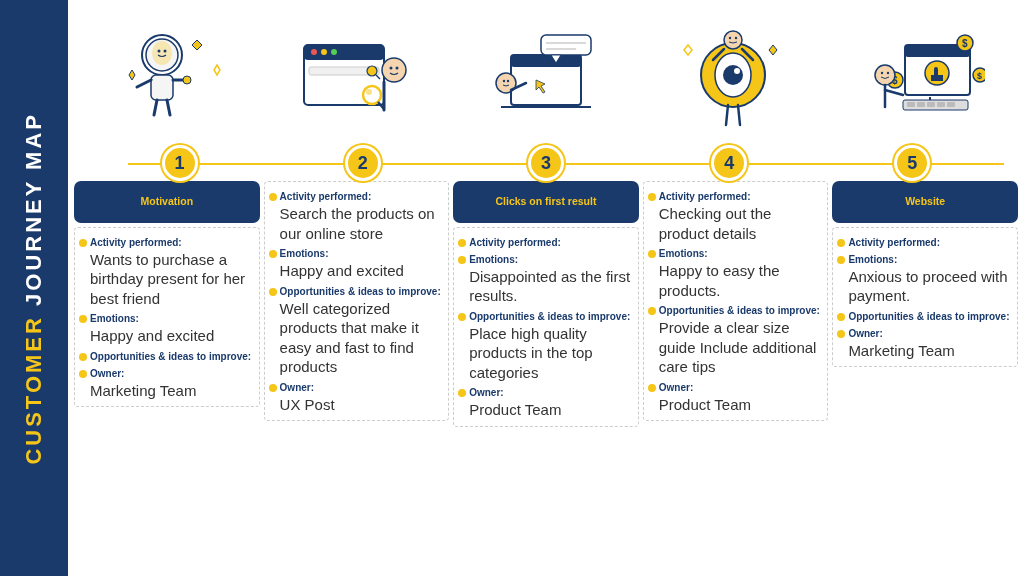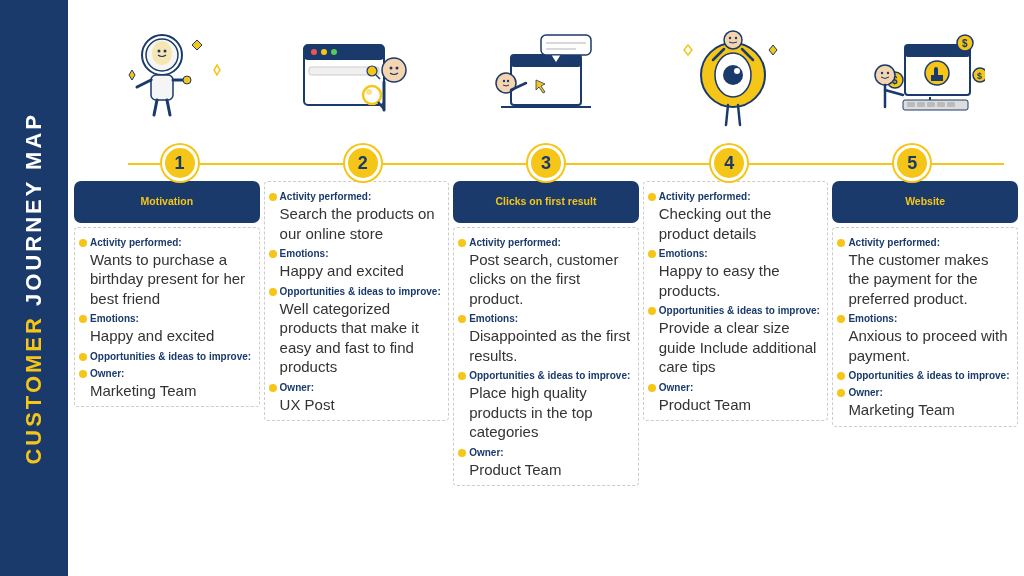--- a/index.html
+++ b/index.html
@@ -383,21 +383,20 @@
       </div>
     </div>
 
     <div class="column">
       <div class="col-header">Clicks on first result</div>
       <div class="col-body dashed-border-col">
         <div class="section-title">
           <span class="dot"></span>
           <span>Activity performed:</span>
         </div>
-        <div class="section-text">Post search, customer clicks on the first product.</div>
         <div class="section-title">
           <span class="dot"></span>
           <span>Emotions:</span>
         </div>
         <div class="section-text">Disappointed as the first results.</div>
         <div class="section-title">
           <span class="dot"></span>
           <span>Opportunities &amp; ideas to improve:</span>
         </div>
         <div class="section-text">Place high quality products in the top categories</div>
@@ -435,21 +434,20 @@
       </div>
     </div>
 
     <div class="column">
       <div class="col-header">Website</div>
       <div class="col-body dashed-border-col">
         <div class="section-title">
           <span class="dot"></span>
           <span>Activity performed:</span>
         </div>
-        <div class="section-text">The customer makes the payment for the preferred product.</div>
         <div class="section-title">
           <span class="dot"></span>
           <span>Emotions:</span>
         </div>
         <div class="section-text">Anxious to proceed with payment.</div>
         <div class="section-title">
           <span class="dot"></span>
           <span>Opportunities &amp; ideas to improve:</span>
         </div>
         <div class="section-title">

